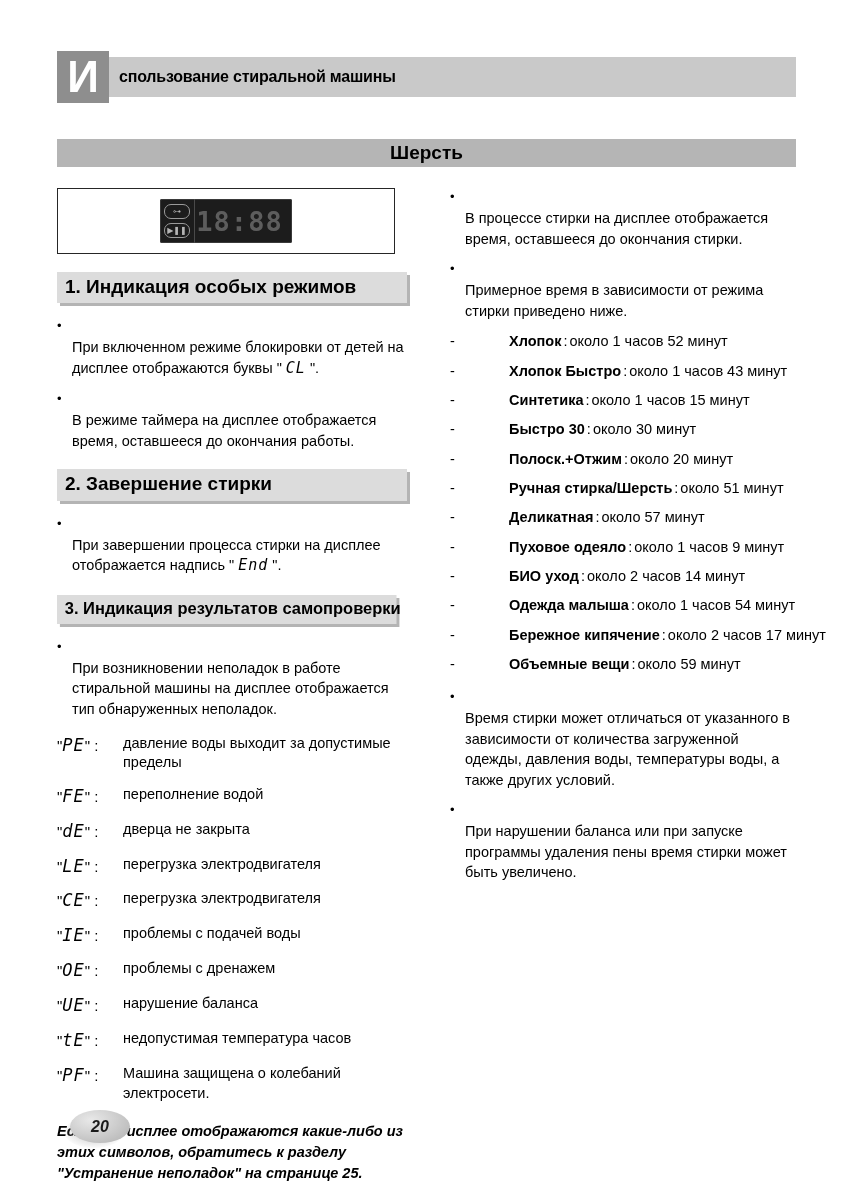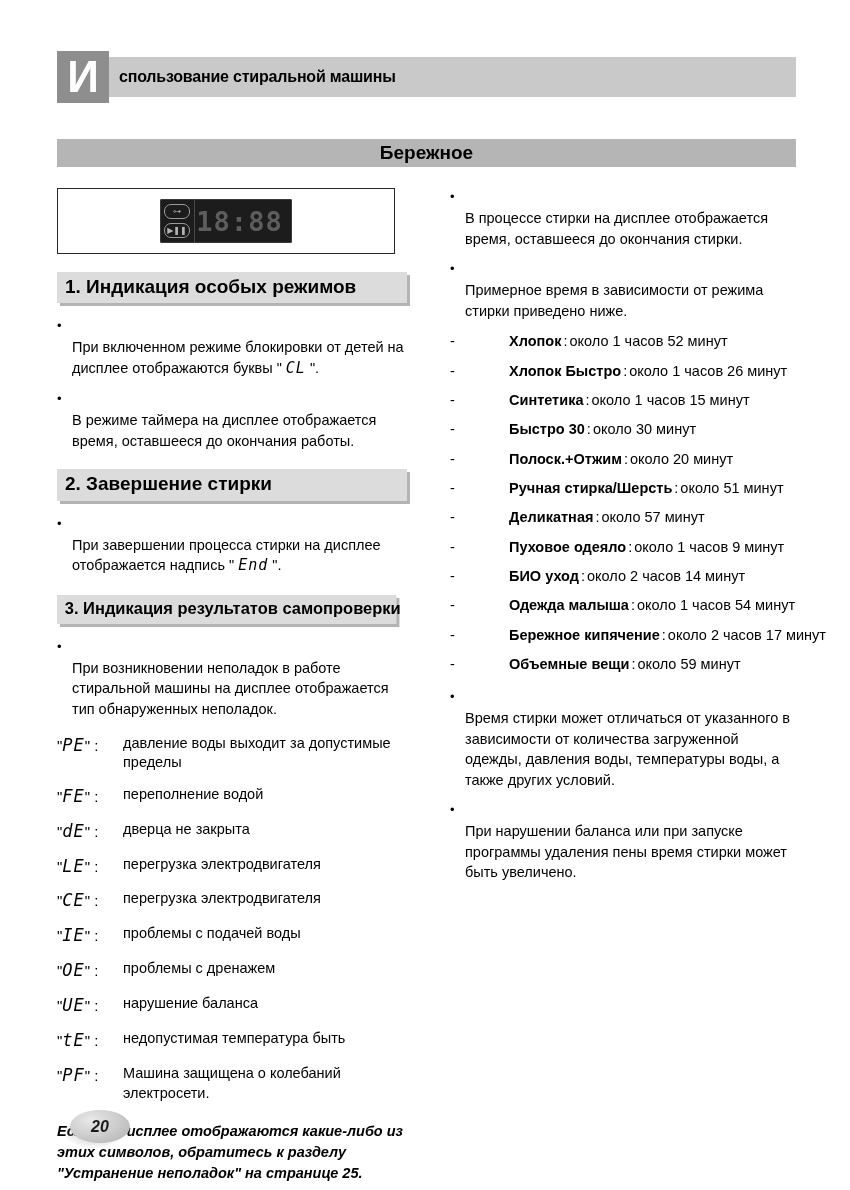--- a/index.html
+++ b/index.html
@@ -273,21 +273,21 @@
 </style>
 </head>
 <body>
 
 <div class="page-header">
   <div class="header-bar"></div>
   <div class="header-letterbox">И</div>
   <div class="header-title">спользование стиральной машины</div>
 </div>
 
-<div class="display-band">Бережное</div>
+<div class="display-band">Шерсть</div>
 
 <div class="col-left">
 
   <div class="lcd-frame">
     <div class="lcd-panel">
       <div class="lcd-buttons">
         <div class="lcd-btn">
           <span class="glyph">⊶</span>
         </div>
         <div class="lcd-btn">
@@ -352,21 +352,21 @@
     <div class="err-row">
       <span class="err-code">"<span class="seg">OE</span>" :</span>
       <span class="err-desc">проблемы с дренажем</span>
     </div>
     <div class="err-row">
       <span class="err-code">"<span class="seg">UE</span>" :</span>
       <span class="err-desc">нарушение баланса</span>
     </div>
     <div class="err-row">
       <span class="err-code">"<span class="seg">tE</span>" :</span>
-      <span class="err-desc">недопустимая температура быть</span>
+      <span class="err-desc">недопустимая температура часов</span>
     </div>
     <div class="err-row">
       <span class="err-code">"<span class="seg">PF</span>" :</span>
       <span class="err-desc">Машина защищена о колебаний электросети.</span>
     </div>
   </div>
 
   <div class="note">Если на дисплее отображаются какие-либо из этих символов, обратитесь к разделу "Устранение неполадок" на странице 25.</div>
 </div>
 
@@ -386,21 +386,21 @@
     <div class="prog-row">
       <span class="dash">-</span>
       <span class="prog-name">Хлопок</span>
       <span class="prog-sep">:</span>
       <span class="prog-time">около 1 часов 52 минут</span>
     </div>
     <div class="prog-row">
       <span class="dash">-</span>
       <span class="prog-name">Хлопок Быстро</span>
       <span class="prog-sep">:</span>
-      <span class="prog-time">около 1 часов 26 минут</span>
+      <span class="prog-time">около 1 часов 43 минут</span>
     </div>
     <div class="prog-row">
       <span class="dash">-</span>
       <span class="prog-name">Синтетика</span>
       <span class="prog-sep">:</span>
       <span class="prog-time">около 1 часов 15 минут</span>
     </div>
     <div class="prog-row">
       <span class="dash">-</span>
       <span class="prog-name">Быстро 30</span>

